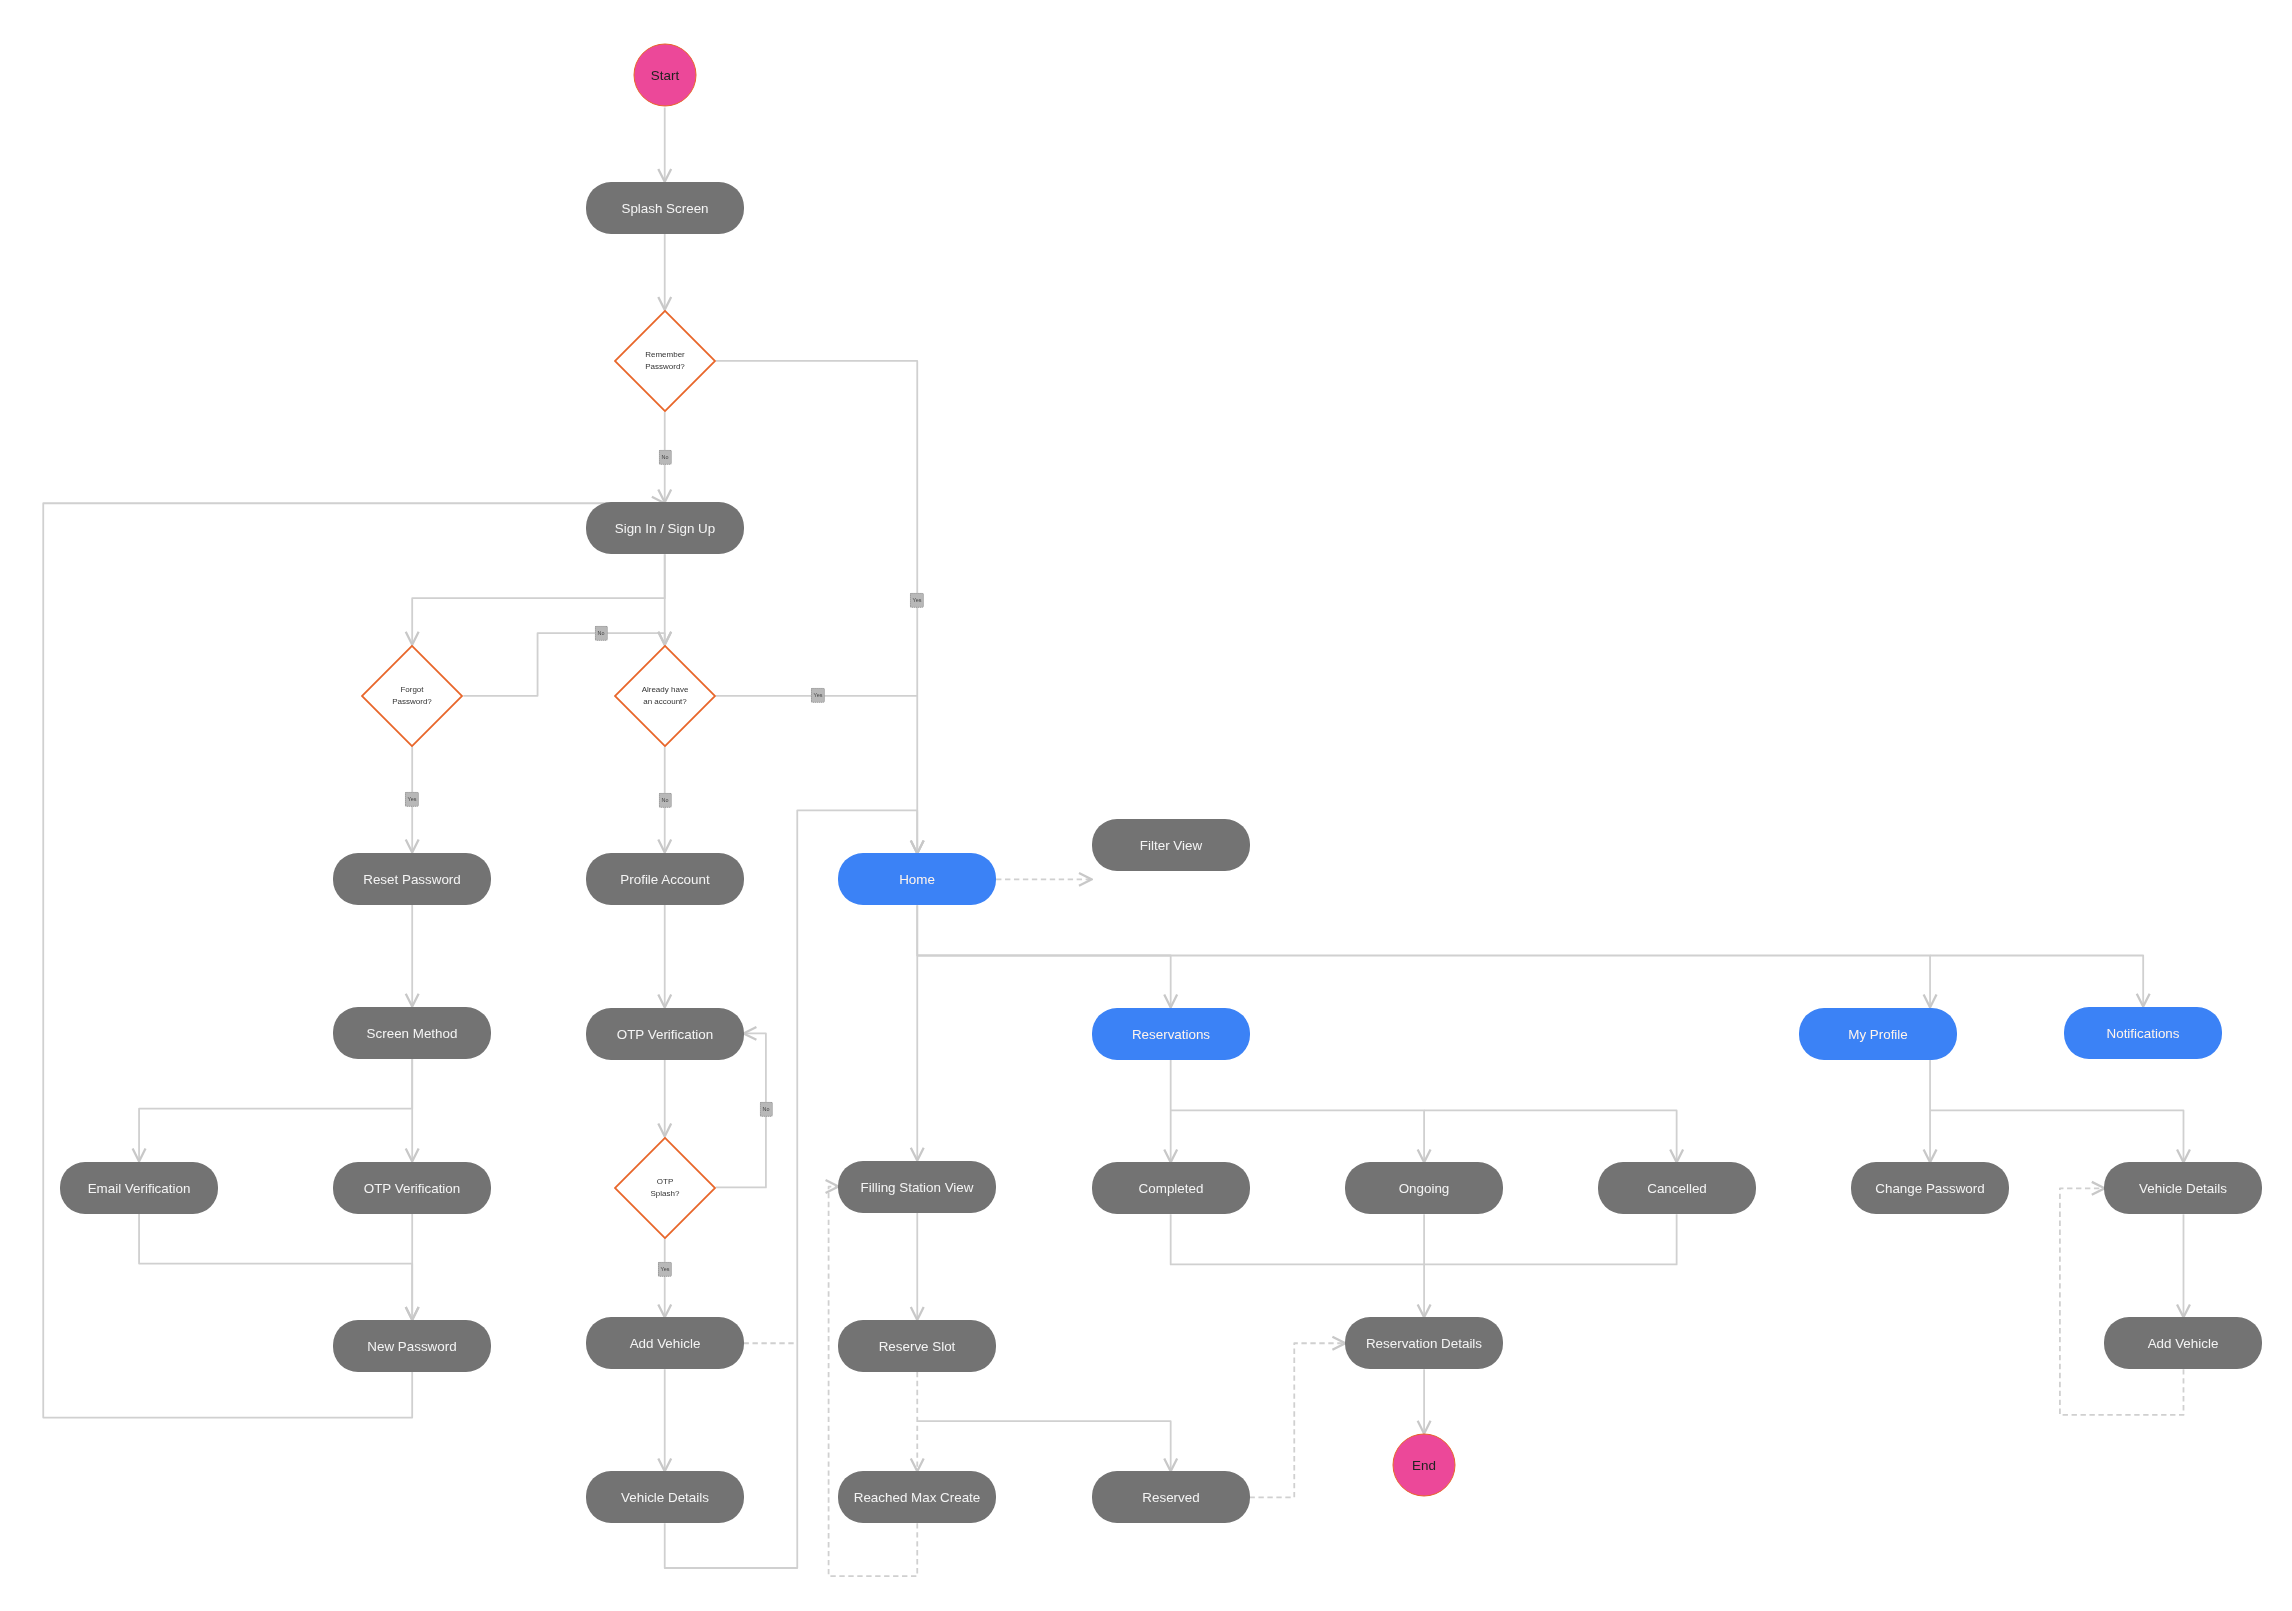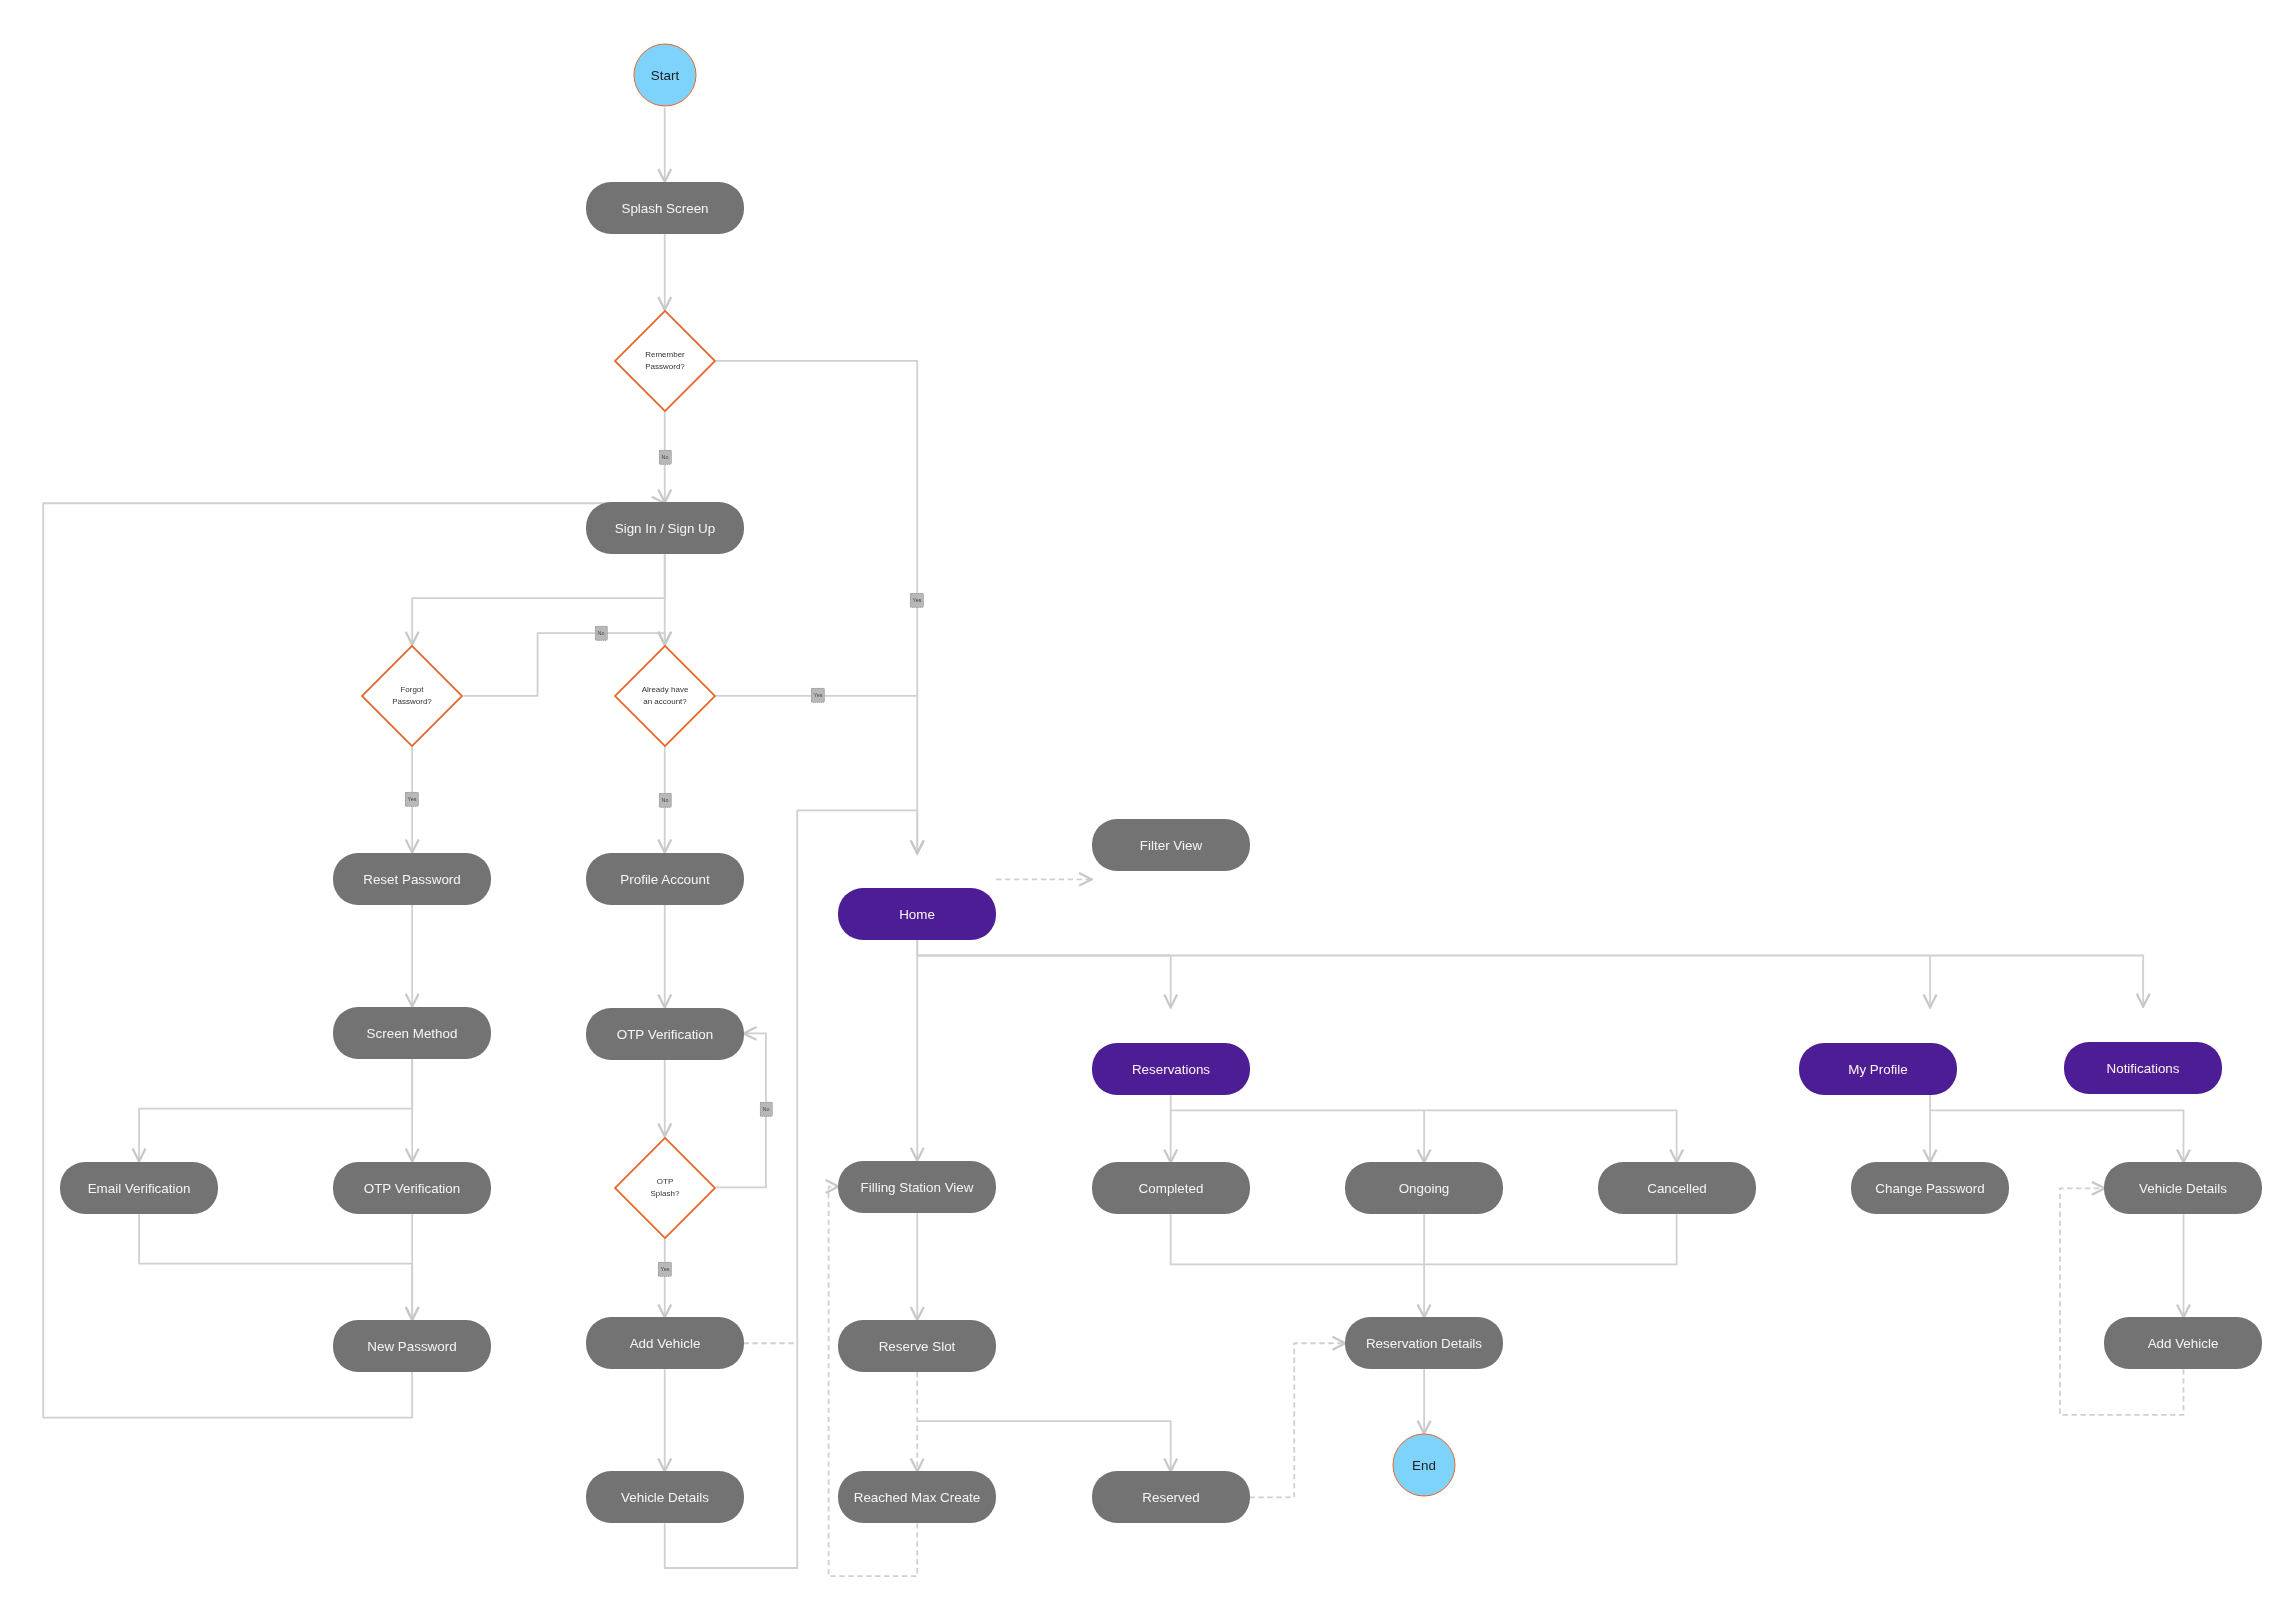--- a/index.html
+++ b/index.html
@@ -3,22 +3,22 @@
 <meta charset="utf-8">
 <style>
   html, body { margin: 0; padding: 0; background: #ffffff; }
   body { width: 2293px; height: 1611px; position: relative; overflow: hidden;
          font-family: "Liberation Sans", "DejaVu Sans", sans-serif; }
   #edges { position: absolute; left: 0; top: 0; width: 2293px; height: 1611px; }
   .node { position: absolute; box-sizing: border-box; display: flex; align-items: center;
           justify-content: center; text-align: center; color: #f4f4f4; font-size: 13.4px;
           border-radius: 25px; width: 158px; height: 52px; transform: translate(-50%, -50%); }
   .node.gray { background: #737373; }
-  .node.orange { background: #4c1d95; color: #fff4ec; margin-top: 35px; }
-  .node.terminal { width: 63px; height: 63px; border-radius: 50%; background: #7dd3fc;
+  .node.orange { background: #3b82f6; color: #fff4ec; }
+  .node.terminal { width: 63px; height: 63px; border-radius: 50%; background: #ec4899;
                    border: 1.8px solid #e8662a; color: #222; font-size: 13.4px; }
   .decision { position: absolute; width: 102px; height: 102px; transform: translate(-50%, -50%); text-decoration: underline; }
   .decision svg { position: absolute; left: 0; top: 0; }
   .decision .dtext { position: absolute; left: 0; top: 0; width: 102px; height: 102px;
                      display: flex; align-items: center; justify-content: center; text-align: center;
                      font-size: 8px; line-height: 11.6px; color: #333; white-space: pre-line; }
   .elabel { position: absolute; transform: translate(-50%, -50%); background: #b8b8b8;
             border: 0.9px dotted #8a8a8a; color: #444; font-size: 5.4px; padding: 2.7px 1.8px;
             border-radius: 1.8px; line-height: 7.2px; }
 </style>

